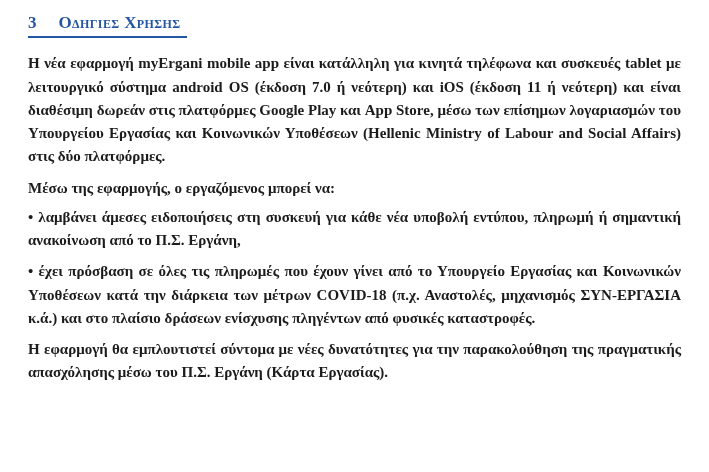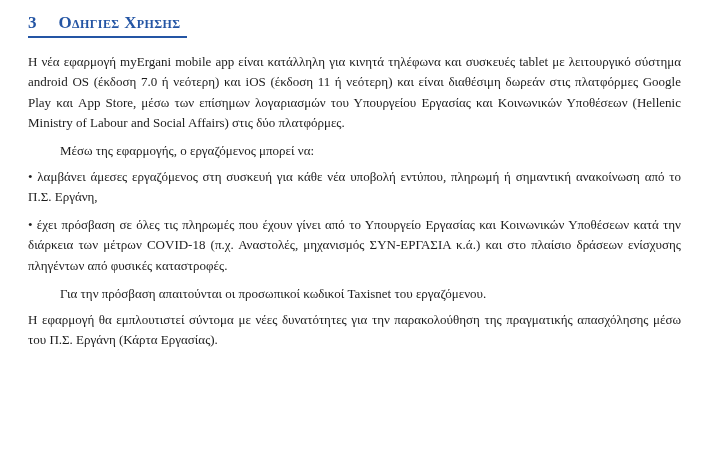--- a/index.html
+++ b/index.html
@@ -35,40 +35,39 @@
   .h-num {
     display: inline-block;
     margin-right: 22px;
   }
   .h-title {
     font-variant: small-caps;
     letter-spacing: 0.4px;
   }
   .body-text p {
     margin: 0 0 8px 0;
-    font-size: 13px;
+    font-size: 15px;
     line-height: 1.55;
     text-align: justify;
+    font-weight: bold;
   }
   .body-text p.tight {
     margin-bottom: 6px;
-    margin-left: 32px;
   }
 </style>
 </head>
 <body>
 
 <div class="page">
 
   <h1 class="heading">
     <span class="h-num">3</span><span class="h-title">Οδηγιες Χρησης</span>
   </h1>
 
   <div class="body-text">
     <p>Η νέα εφαρμογή myErgani mobile app είναι κατάλληλη για κινητά τηλέφωνα και συσκευές tablet με λειτουργικό σύστημα android OS (έκδοση 7.0 ή νεότερη) και iOS (έκδοση 11 ή νεότερη) και είναι διαθέσιμη δωρεάν στις πλατφόρμες Google Play και App Store, μέσω των επίσημων λογαριασμών του Υπουργείου Εργασίας και Κοινωνικών Υποθέσεων (Hellenic Ministry of Labour and Social Affairs) στις δύο πλατφόρμες.</p>
     <p class="tight">Μέσω της εφαρμογής, ο εργαζόμενος μπορεί να:</p>
-    <p>• λαμβάνει άμεσες εργαζόμενος στη συσκευή για κάθε νέα υποβολή εντύπου, πληρωμή ή σημαντική ανακοίνωση από το Π.Σ. Εργάνη,</p>
+    <p>• λαμβάνει άμεσες ειδοποιήσεις στη συσκευή για κάθε νέα υποβολή εντύπου, πληρωμή ή σημαντική ανακοίνωση από το Π.Σ. Εργάνη,</p>
     <p>• έχει πρόσβαση σε όλες τις πληρωμές που έχουν γίνει από το Υπουργείο Εργασίας και Κοινωνικών Υποθέσεων κατά την διάρκεια των μέτρων COVID-18 (π.χ. Αναστολές, μηχανισμός ΣΥΝ-ΕΡΓΑΣΙΑ κ.ά.) και στο πλαίσιο δράσεων ενίσχυσης πληγέντων από φυσικές καταστροφές.</p>
-    <p class="tight">Για την πρόσβαση απαιτούνται οι προσωπικοί κωδικοί Taxisnet του εργαζόμενου.</p>
     <p>Η εφαρμογή θα εμπλουτιστεί σύντομα με νέες δυνατότητες για την παρακολούθηση της πραγματικής απασχόλησης μέσω του Π.Σ. Εργάνη (Κάρτα Εργασίας).</p>
   </div>
 
 </div>
 
 </body></html>

